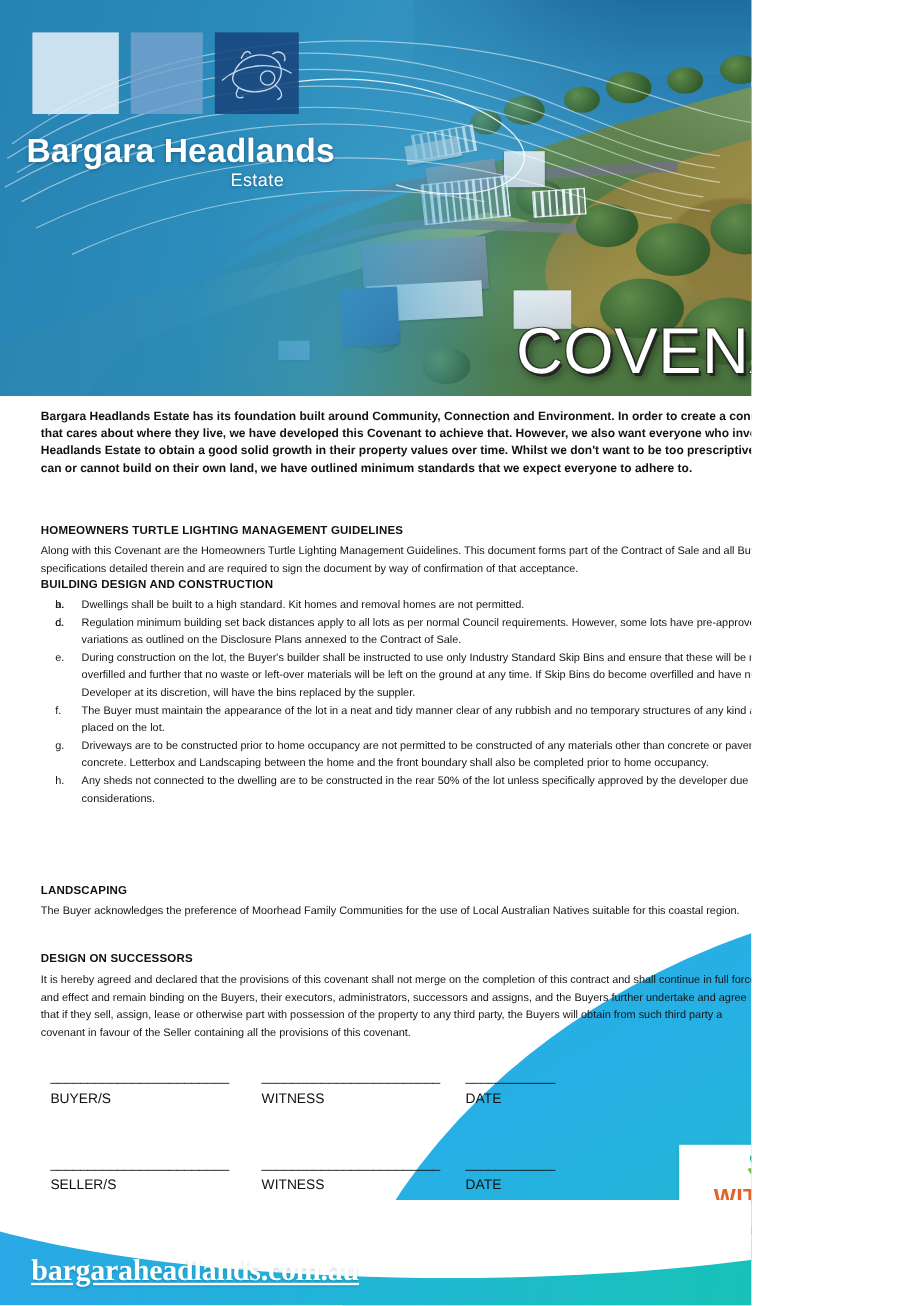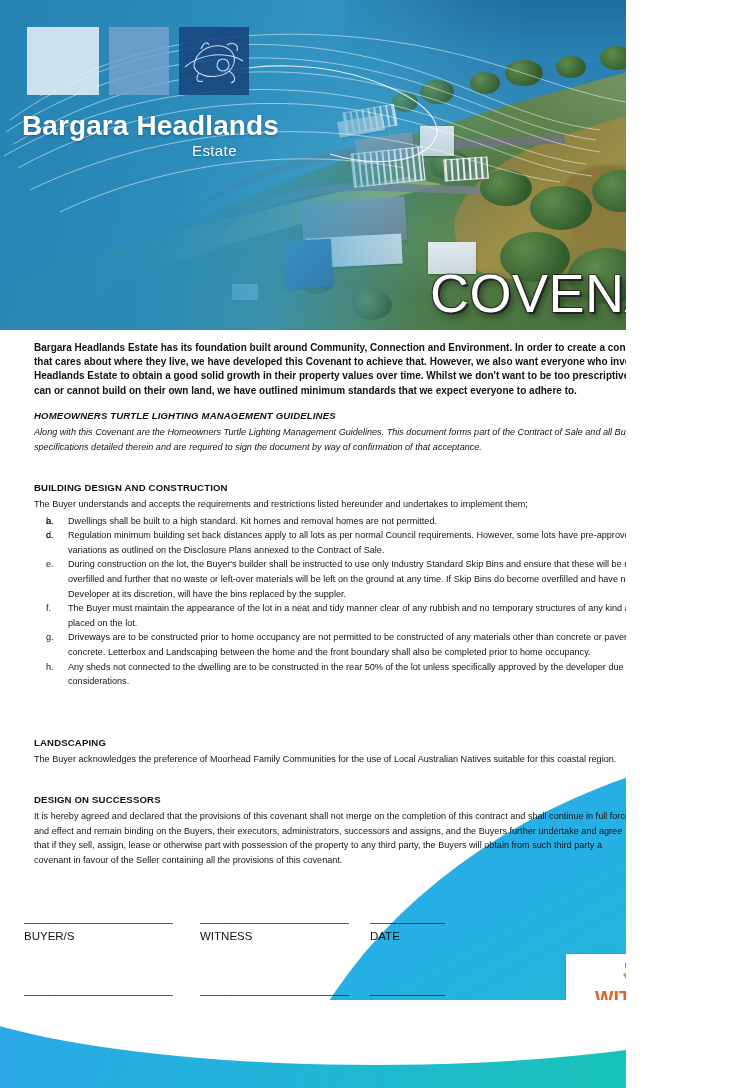--- a/index.html
+++ b/index.html
@@ -125,21 +125,21 @@
   .section { position:absolute; left:34px; width:684px; }
   .sec-head { font-size:9.6px; font-weight:700; color:#111; letter-spacing:.15px; margin-bottom:4px; }
   .sec-body { font-size:9.1px; line-height:14.6px; color:#141414; }
 
   ol.alpha { list-style:none; margin:2px 0 0 0; padding:0; }
   ol.alpha > li { position:relative; padding-left:34px; font-size:9.1px; line-height:14.6px; color:#141414; margin-bottom:0; }
   ol.alpha > li .mk { position:absolute; left:12px; top:0; width:20px; text-align:left; }
 
   
   .sigs { position:absolute; left:0; top:0; width:750px; height:130px; }
-  .sigrow { position:absolute; left:24px; width:700px; height:30px;margin-top:20px; }
+  .sigrow { position:absolute; left:42px; width:700px; height:30px; }
   .sigitem { position:absolute; font-size:11.5px; font-weight:400; color:#111; }
   .sigline { position:absolute; font-size:11.5px; color:#111; letter-spacing:-.2px; white-space:nowrap; font-family:"Liberation Sans", sans-serif; }
 
   
   .wedge {
     position:absolute; right:-40px; top:470px; width:560px; height:420px;
     background:linear-gradient(160deg,#2babe8 0%, #26b0e4 35%, #1fbcc9 75%, #18c0b8 100%);
     border-radius:100% 0 0 0;
     transform: rotate(-8deg) scaleY(1.08);
   }
@@ -262,28 +262,27 @@
     <div class="brand-sub">Estate</div>
     <div class="covenant-title">COVENANT</div>
   </div>
 
   <div class="content">
 
     <div class="wedge"></div>
 
     <p class="intro">Bargara Headlands Estate has its foundation built around Community, Connection and Environment. In order to create a connected community that cares about where they live, we have developed this Covenant to achieve that. However, we also want everyone who invests in Bargara Headlands Estate to obtain a good solid growth in their property values over time. Whilst we don't want to be too prescriptive as what Buyers can or cannot build on their own land, we have outlined minimum standards that we expect everyone to adhere to.</p>
 
-    <div class="section" style="top:80px;font-style:italic;">
+    <div class="section" style="top:107px;">
       <div class="sec-head">HOMEOWNERS TURTLE LIGHTING MANAGEMENT GUIDELINES</div>
       <div class="sec-body">Along with this Covenant are the Homeowners Turtle Lighting Management Guidelines. This document forms part of the Contract of Sale and all Buyers must accept the specifications detailed therein and are required to sign the document by way of confirmation of that acceptance.</div>
     </div>
 
     <div class="section" style="top:152px;">
       <div class="sec-head">BUILDING DESIGN AND CONSTRUCTION</div>
-      <div class="sec-body">The Buyer understands and accepts the requirements and restrictions listed hereunder and undertakes to implement them;</div>
       <ol class="alpha">
         <li><span class="mk">a.</span></li>
         <li><span class="mk">b.</span><span>Dwellings shall be built to a high standard. Kit homes and removal homes are not permitted.</span></li>
         <li><span class="mk">c.</span></li>
         <li><span class="mk">d.</span><span>Regulation minimum building set back distances apply to all lots as per normal Council requirements. However, some lots have pre-approved relaxation variations as outlined on the Disclosure Plans annexed to the Contract of Sale.</span></li>
         <li><span class="mk">e.</span><span>During construction on the lot, the Buyer's builder shall be instructed to use only Industry Standard Skip Bins and ensure that these will be replaced prior to being overfilled and further that no waste or left-over materials will be left on the ground at any time. If Skip Bins do become overfilled and have not been replaced, the Developer at its discretion, will have the bins replaced by the suppler.</span></li>
         <li><span class="mk">f.</span><span>The Buyer must maintain the appearance of the lot in a neat and tidy manner clear of any rubbish and no temporary structures of any kind are permitted to be placed on the lot.</span></li>
         <li><span class="mk">g.</span><span>Driveways are to be constructed prior to home occupancy are not permitted to be constructed of any materials other than concrete or pavers laid over reinforced concrete. Letterbox and Landscaping between the home and the front boundary shall also be completed prior to home occupancy.</span></li>
         <li><span class="mk">h.</span><span>Any sheds not connected to the dwelling are to be constructed in the rear 50% of the lot unless specifically approved by the developer due to practical site considerations.</span></li>
       </ol>
@@ -331,16 +330,17 @@
         <path d="M21,7 L29,15 L27,15 L27,22 L15,22 L15,15 L13,15 Z" fill="#ffffff"></path>
       </svg>
     </div>
     <div class="mh-word">WITNESS</div>
     <div class="mh-sub">FAMILY COMMUNITIES</div>
     <div class="mh-city">BUNDABERG</div>
   </div>
 
   <div class="footer">
     <div class="footer-curve"></div>
+    <a class="footer-url" href="#">bargaraheadlands.com.au</a>
   </div>
   <div class="doc-date">1/04/2021</div>
 
 </div>
 
 </body></html>

